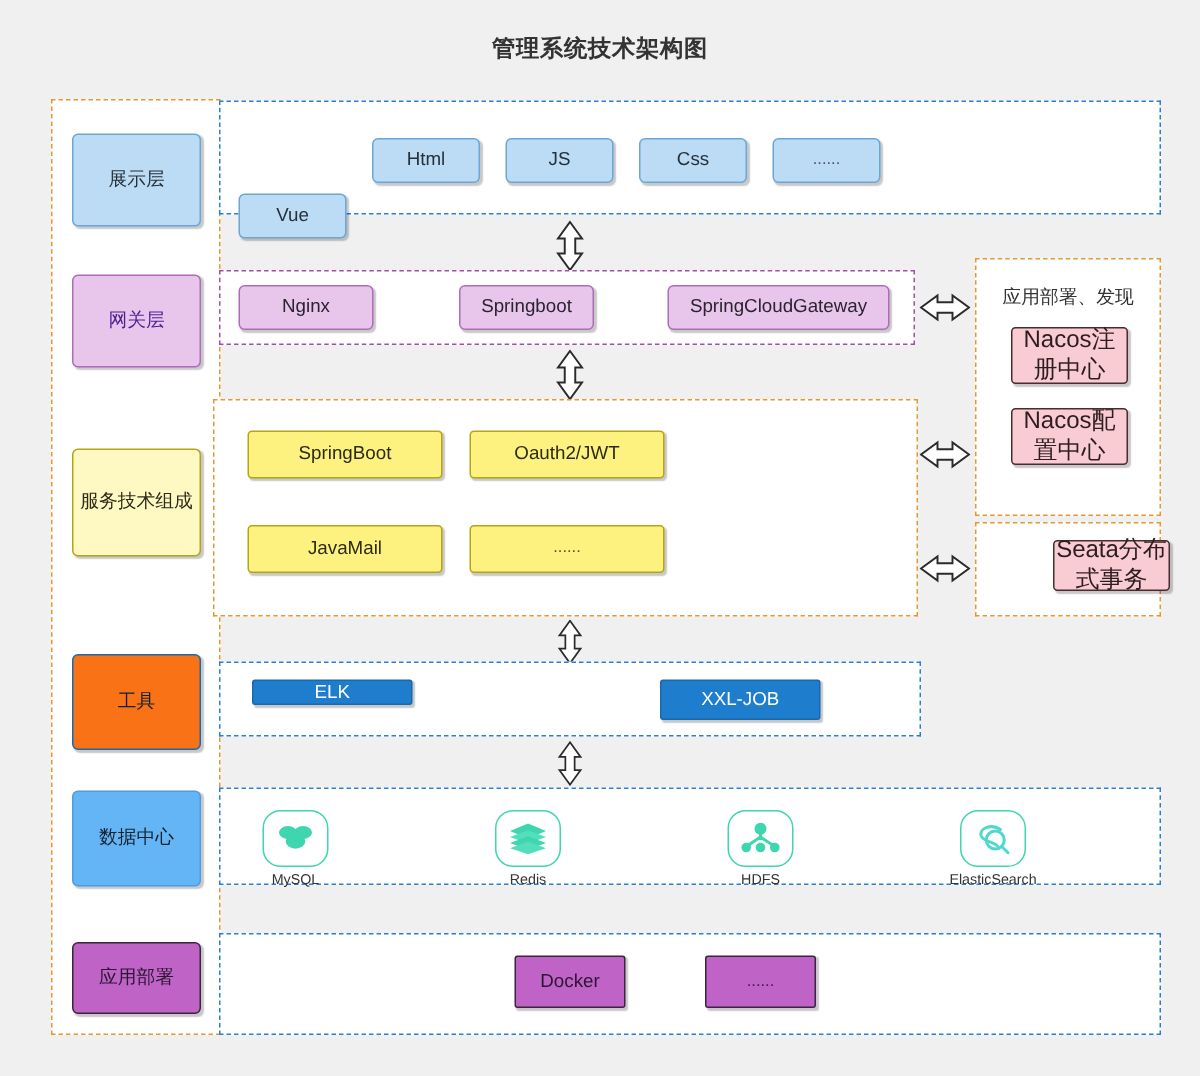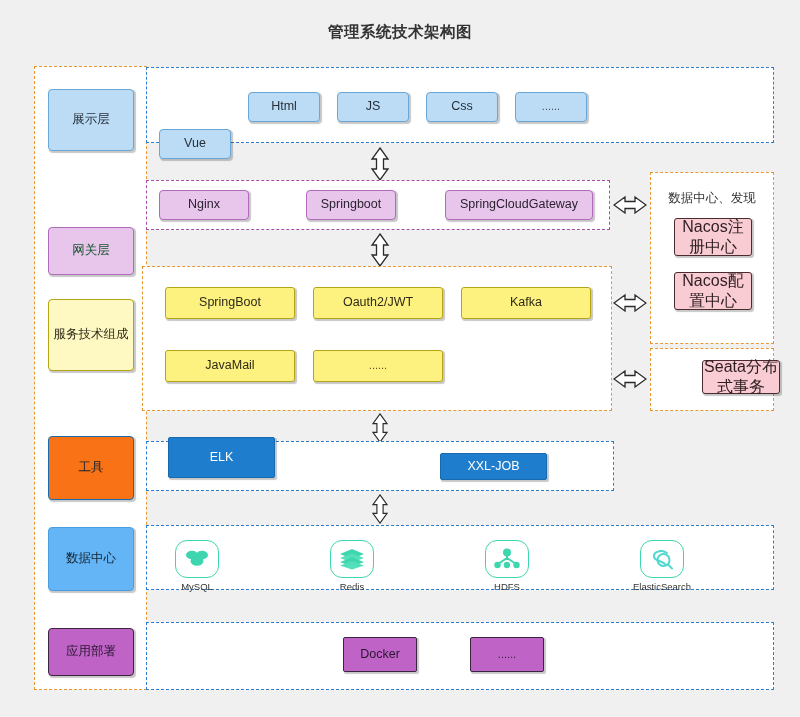--- a/index.html
+++ b/index.html
@@ -123,21 +123,21 @@
 <body>
 
 <div class="canvas">
 
   <div id="page-title">管理系统技术架构图</div>
 
   <div id="sidebar">
     <div class="side-box" style="top:22px; height:62px; background:#bcdcf5; border:1px solid #6aa7d6; color:#26303a;">
       <span>展示层</span>
     </div>
-    <div class="side-box" style="top:116px; height:48px; background:#e8c6ec; border:1px solid #b06bbb; color:#14532d;margin-top:44px;">
+    <div class="side-box" style="top:116px; height:62px; background:#e8c6ec; border:1px solid #b06bbb; color:#4c1d95;">
       <span>网关层</span>
     </div>
     <div class="side-box" style="top:232px; height:72px; background:#fef9c3; border:1px solid #b5a515; color:#2e2a18;">
       <span>服务技术组成</span>
     </div>
     <div class="side-box" style="top:369px; height:64px; background:#f97316; border:1px solid #1869ad; color:#13202c;">
       <span>工具</span>
     </div>
     <div class="side-box" style="top:460px; height:64px; background:#64b5f6; border:1px solid #4a9de0; color:#15222e;">
       <span>数据中心</span>
@@ -196,23 +196,20 @@
   </div>
 
   <div class="lane orange" style="left:142px; top:266px; width:470px; height:145px;">
   </div>
   <div class="node yellow" style="left:165px; top:287px; width:130px; height:32px;">
     <span>SpringBoot</span>
   </div>
   <div class="node yellow" style="left:313px; top:287px; width:130px; height:32px;">
     <span>Oauth2/JWT</span>
   </div>
-  <div class="node yellow" style="left:461px; top:287px; width:130px; height:32px;">
-    <span>Kafka</span>
-  </div>
   <div class="node yellow" style="left:165px; top:350px; width:130px; height:32px;">
     <span>JavaMail</span>
   </div>
   <div class="node yellow" style="left:313px; top:350px; width:130px; height:32px; font-size:11px; color:#5a5326;">
     <span>......</span>
   </div>
 
   <div class="harrow" style="left:613px; top:291px;">
     <svg width="34" height="24" viewBox="0 0 34 24">
       <polygon points="1,12 12,4 12,8.5 22,8.5 22,4 33,12 22,20 22,15.5 12,15.5 12,20" fill="#ffffff" stroke="#2b2b2b" stroke-width="1.3"></polygon>
@@ -220,21 +217,21 @@
   </div>
 
   <div class="harrow" style="left:613px; top:367px;">
     <svg width="34" height="24" viewBox="0 0 34 24">
       <polygon points="1,12 12,4 12,8.5 22,8.5 22,4 33,12 22,20 22,15.5 12,15.5 12,20" fill="#ffffff" stroke="#2b2b2b" stroke-width="1.3"></polygon>
     </svg>
   </div>
 
   <div class="lane orange" style="left:650px; top:172px; width:124px; height:172px;">
   </div>
-  <div class="panel-title" style="left:650px; top:190px; width:124px;">数据中心、发现</div>
+  <div class="panel-title" style="left:650px; top:190px; width:124px;">应用部署、发现</div>
   <div class="node pink" style="left:674px; top:218px; width:78px; height:38px;">
     <span>Nacos注册中心</span>
   </div>
   <div class="node pink" style="left:674px; top:272px; width:78px; height:38px;">
     <span>Nacos配置中心</span>
   </div>
 
   <div class="lane orange" style="left:650px; top:348px; width:124px; height:63px;">
   </div>
   <div class="node pink" style="left:702px; top:360px; width:78px; height:34px;">
@@ -242,21 +239,21 @@
   </div>
 
   <div class="varrow" style="left:367px; top:413px;">
     <svg width="26" height="30" viewBox="0 0 26 34">
       <polygon points="13,1 21,12 16.5,12 16.5,22 21,22 13,33 5,22 9.5,22 9.5,12 5,12" fill="#ffffff" stroke="#2b2b2b" stroke-width="1.3"></polygon>
     </svg>
   </div>
 
   <div class="lane blue" style="left:146px; top:441px; width:468px; height:50px;">
   </div>
-  <div class="node solidblue" style="left:168px; top:437px; width:107px; height:41px;">
+  <div class="node solidblue" style="left:168px; top:453px; width:107px; height:17px;">
     <span>ELK</span>
   </div>
   <div class="node solidblue" style="left:440px; top:453px; width:107px; height:27px;">
     <span>XXL-JOB</span>
   </div>
 
   <div class="varrow" style="left:367px; top:494px;">
     <svg width="26" height="30" viewBox="0 0 26 34">
       <polygon points="13,1 21,12 16.5,12 16.5,22 21,22 13,33 5,22 9.5,22 9.5,12 5,12" fill="#ffffff" stroke="#2b2b2b" stroke-width="1.3"></polygon>
     </svg>

